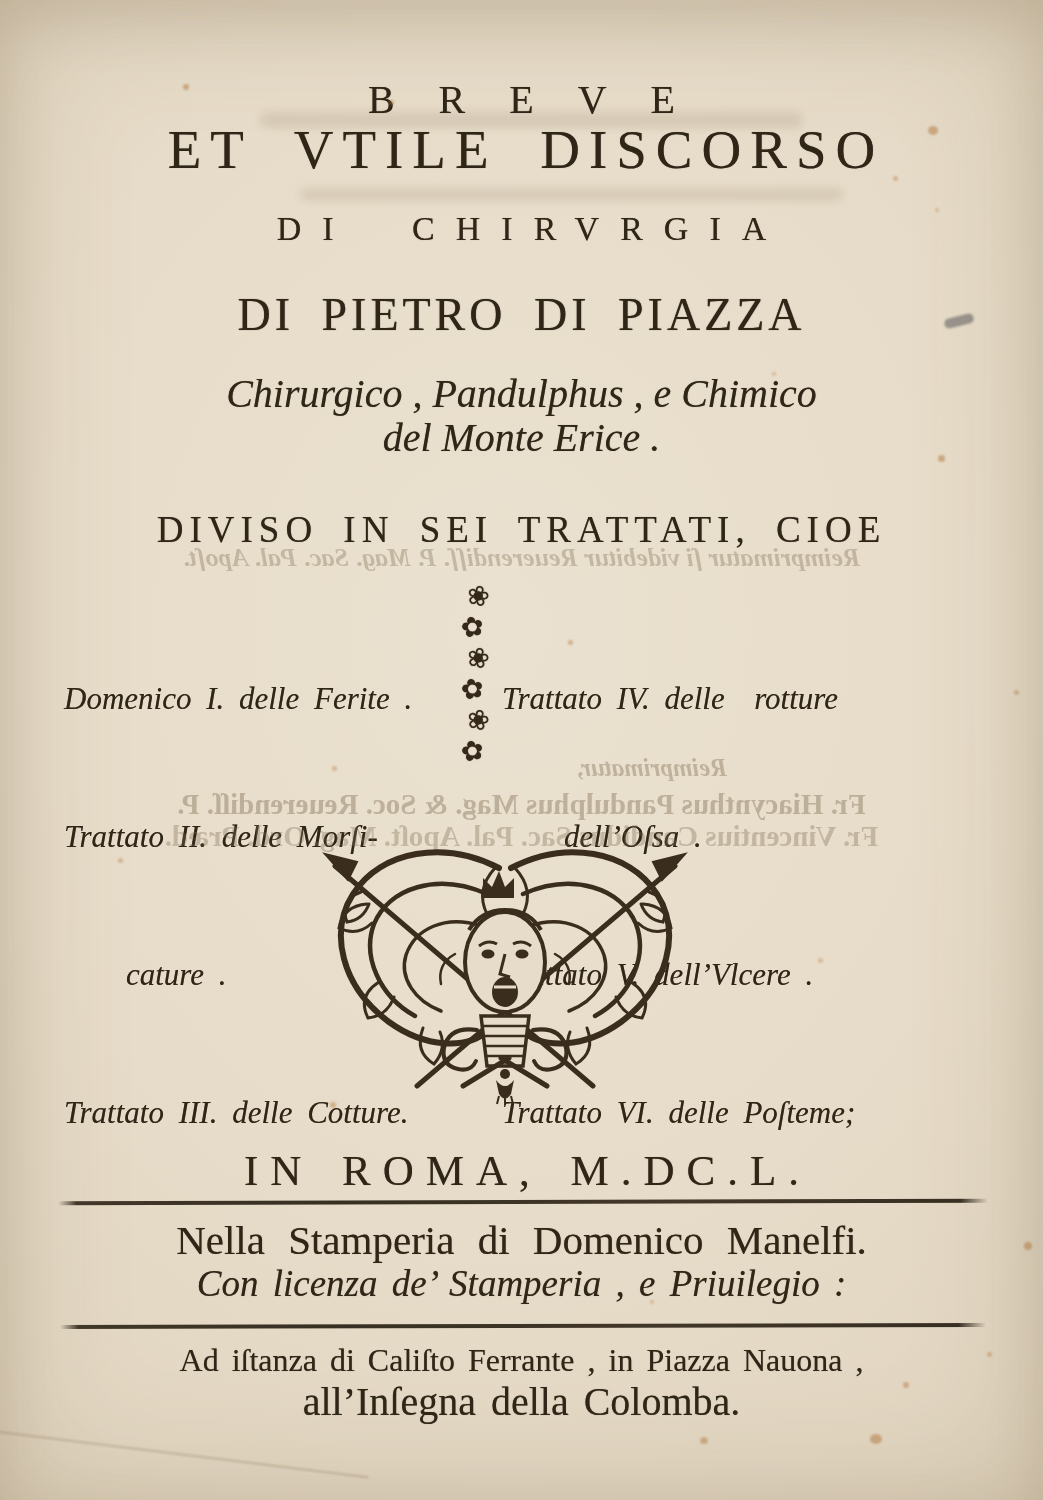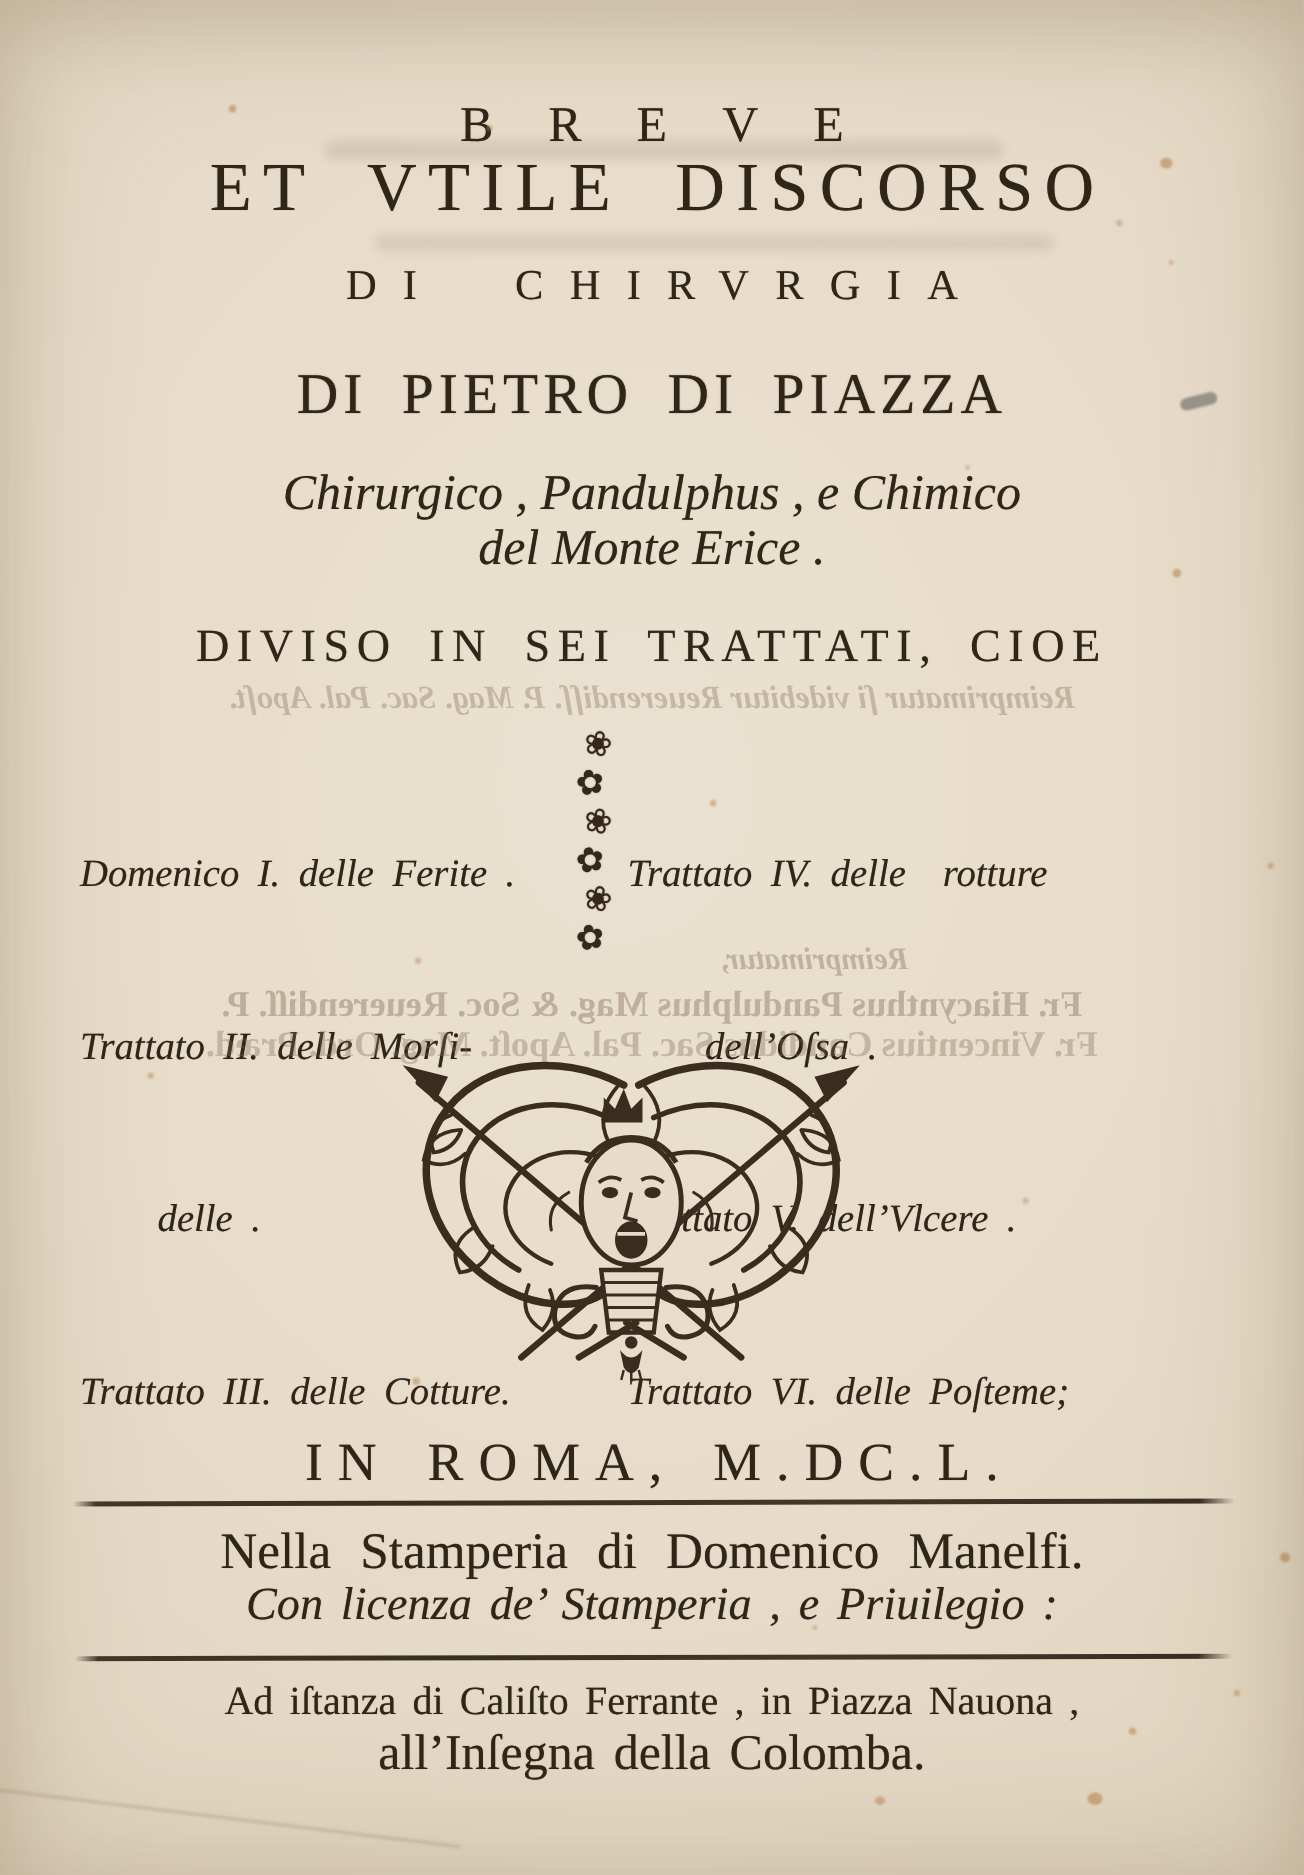--- a/index.html
+++ b/index.html
@@ -25,21 +25,21 @@
   }
   .l-breve      {top:76px;  font-size:40px; letter-spacing:44px;}
   .l-breve span {margin-right:-44px;}
   .l-etvtile    {top:118px; font-size:55px; letter-spacing:9px; word-spacing:20px;}
   .l-etvtile span{margin-right:-9px;}
   .l-chirvrgia  {top:210px; font-size:34px; letter-spacing:21px; word-spacing:28px;}
   .l-chirvrgia span{margin-right:-21px;}
   .l-pietro     {top:288px; font-size:46px; letter-spacing:4px; word-spacing:12px; text-shadow:0 0 1px rgba(42,32,20,.7);}
   .l-sub1       {top:370px; font-size:40px; font-style:italic;}
   .l-sub2       {top:414px; font-size:40px; font-style:italic;}
-  .l-diviso     {top:496px; font-size:37px; letter-spacing:6px; word-spacing:10px;}
+  .l-diviso     {top:508px; font-size:37px; letter-spacing:6px; word-spacing:10px;}
   .ghost{
     position:absolute;left:0;right:0;
     display:flex;justify-content:center;
     white-space:pre;
     color:#7d6b50;
     transform:scaleX(-1);
     filter:blur(.6px);
     font-weight:bold;
   }
   .g1{top:543px;  font-size:26px; opacity:.34; font-style:italic;}
@@ -110,21 +110,21 @@
   <div class="line l-sub1"><span>Chirurgico , Pandulphus , e Chimico</span></div>
   <div class="line l-sub2"><span>del Monte Erice .</span></div>
 
   <div class="line l-diviso"><span>DIVISO IN SEI TRATTATI, CIOE</span></div>
 
   <div class="ghost g1"><span>Reimprimatur ſi videbitur Reuerendiſſ. P. Mag. Sac. Pal. Apoſt.</span></div>
 
   <div class="trattati-col col-left">
     <div>Domenico I. delle Ferite .</div>
     <div>Trattato II. delle Morſi-</div>
-    <div class="indent">delle .</div>
+    <div class="indent">cature .</div>
     <div>Trattato III. delle Cotture.</div>
   </div>
 
   <div class="fleuron-divider">
     <span>❀</span>
     <span>✿</span>
     <span>❀</span>
     <span>✿</span>
     <span>❀</span>
     <span>✿</span>

